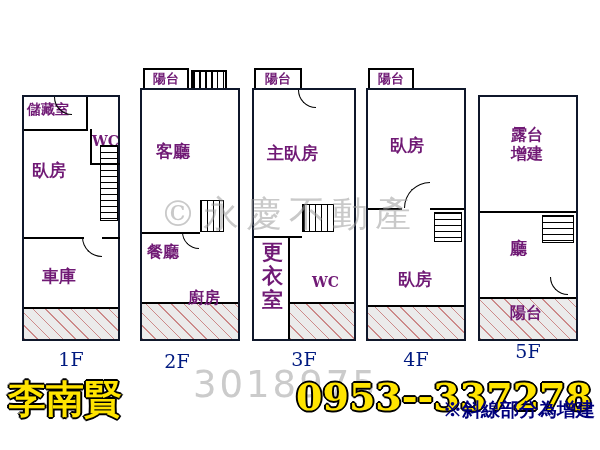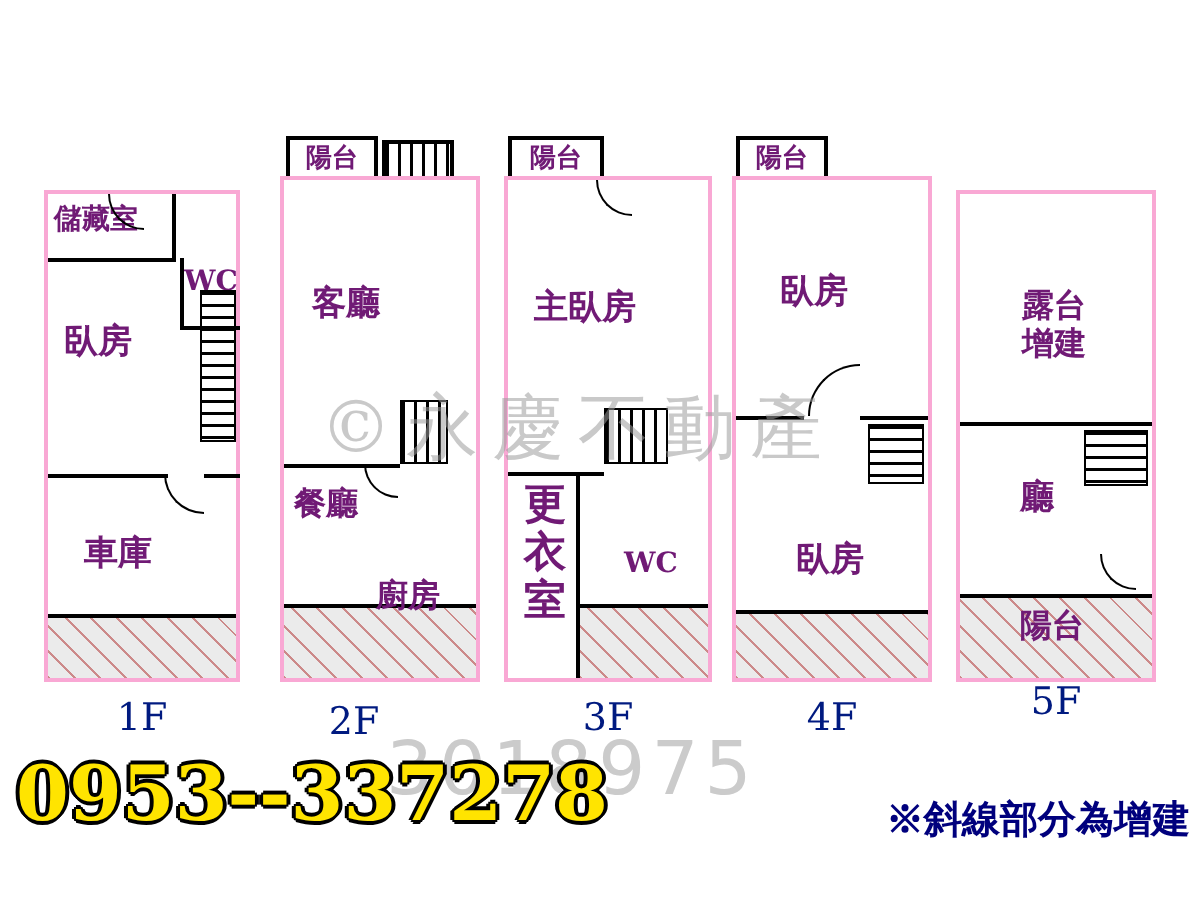--- a/index.html
+++ b/index.html
@@ -1,27 +1,27 @@
 <!DOCTYPE html>
 <html><head>
 <meta charset="utf-8">
 <style>
   html,body{margin:0;padding:0;}
   body{width:600px;height:450px;background:#fff;font-family:"DejaVu Sans","Liberation Sans",sans-serif;}
   .canvas{position:relative;width:600px;height:450px;background:#fff;overflow:hidden;}
 
-  .floor{position:absolute;border:2px solid #f9a8d4;background:#fff;box-sizing:border-box;}
+  .floor{position:absolute;border:2px solid #0f172a;background:#fff;box-sizing:border-box;}
   .balcony-box{position:absolute;border:2px solid #000;background:#fff;box-sizing:border-box;
     display:flex;align-items:center;justify-content:center;}
   .wall-h,.wall-v{position:absolute;background:#000;}
   .room-label{position:absolute;color:#701a75;font-weight:600;white-space:nowrap;
     font-family:"DejaVu Serif","Liberation Serif",serif;}
   .room-label.small{font-size:13px;}
   .room-label.vtext{white-space:normal;word-break:break-all;width:18px;line-height:1.15;}
-  .room-label.wrap2{white-space:normal;word-break:break-all;width:38px;line-height:1.2;text-align:center;margin-top:18px;}
+  .room-label.wrap2{white-space:normal;word-break:break-all;width:38px;line-height:1.2;text-align:center;}
   .stairs{position:absolute;border:1px solid #000;box-sizing:border-box;}
   .stairs.h{background:repeating-linear-gradient(to bottom,#000 0 1.5px,transparent 1.5px 6px);}
   .stairs.v{background:repeating-linear-gradient(to right,#000 0 1.5px,transparent 1.5px 6px);}
   .hatch{position:absolute;box-sizing:border-box;border-top:2px solid #000;
     background:#ebebeb;
     background-image:repeating-linear-gradient(45deg,rgba(191,96,96,.7) 0 1px,transparent 1px 9px);}
   .arc{position:absolute;box-sizing:border-box;background:transparent;}
   .floor-label{position:absolute;color:#001a80;font-size:19px;text-align:center;
     font-family:"DejaVu Serif","Liberation Serif",serif;}
   .watermark{position:absolute;left:160px;top:190px;font-size:36px;letter-spacing:7px;
@@ -112,17 +112,18 @@
   <div class="floor-label" style="left:22px;top:348px;width:98px;">1F</div>
   <div class="floor-label" style="left:128px;top:350px;width:98px;">2F</div>
   <div class="floor-label" style="left:252px;top:348px;width:104px;">3F</div>
   <div class="floor-label" style="left:366px;top:348px;width:100px;">4F</div>
   <div class="floor-label" style="left:478px;top:340px;width:100px;">5F</div>
 
   <div class="watermark">©永慶不動產</div>
   <div class="wm-number">3018975</div>
 
   <div class="contact">
+    <span>李南賢</span>
     <span>0953--337278</span>
   </div>
   <div class="note">※斜線部分為增建</div>
 
 </div>
 
 </body></html>

